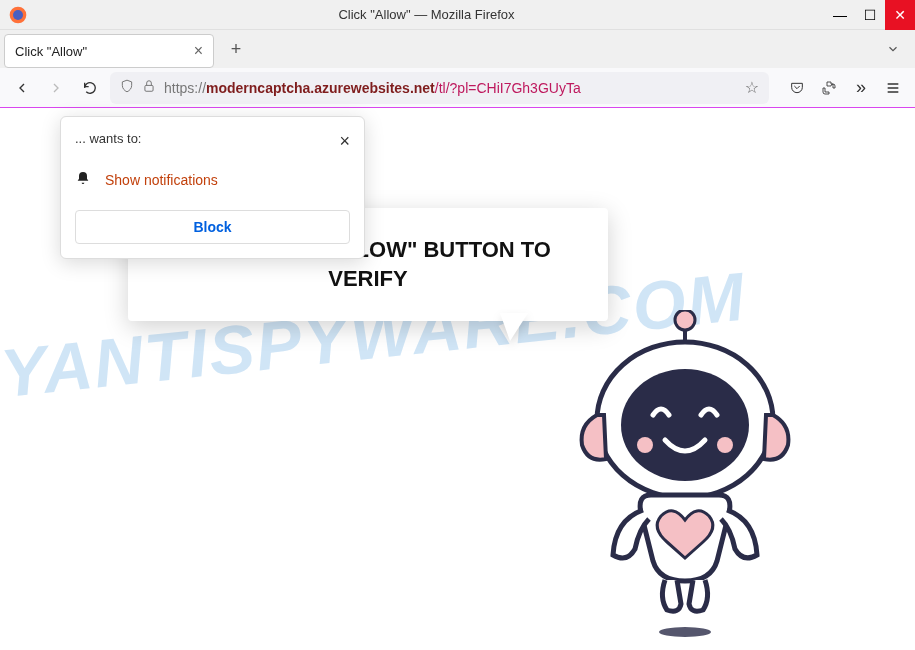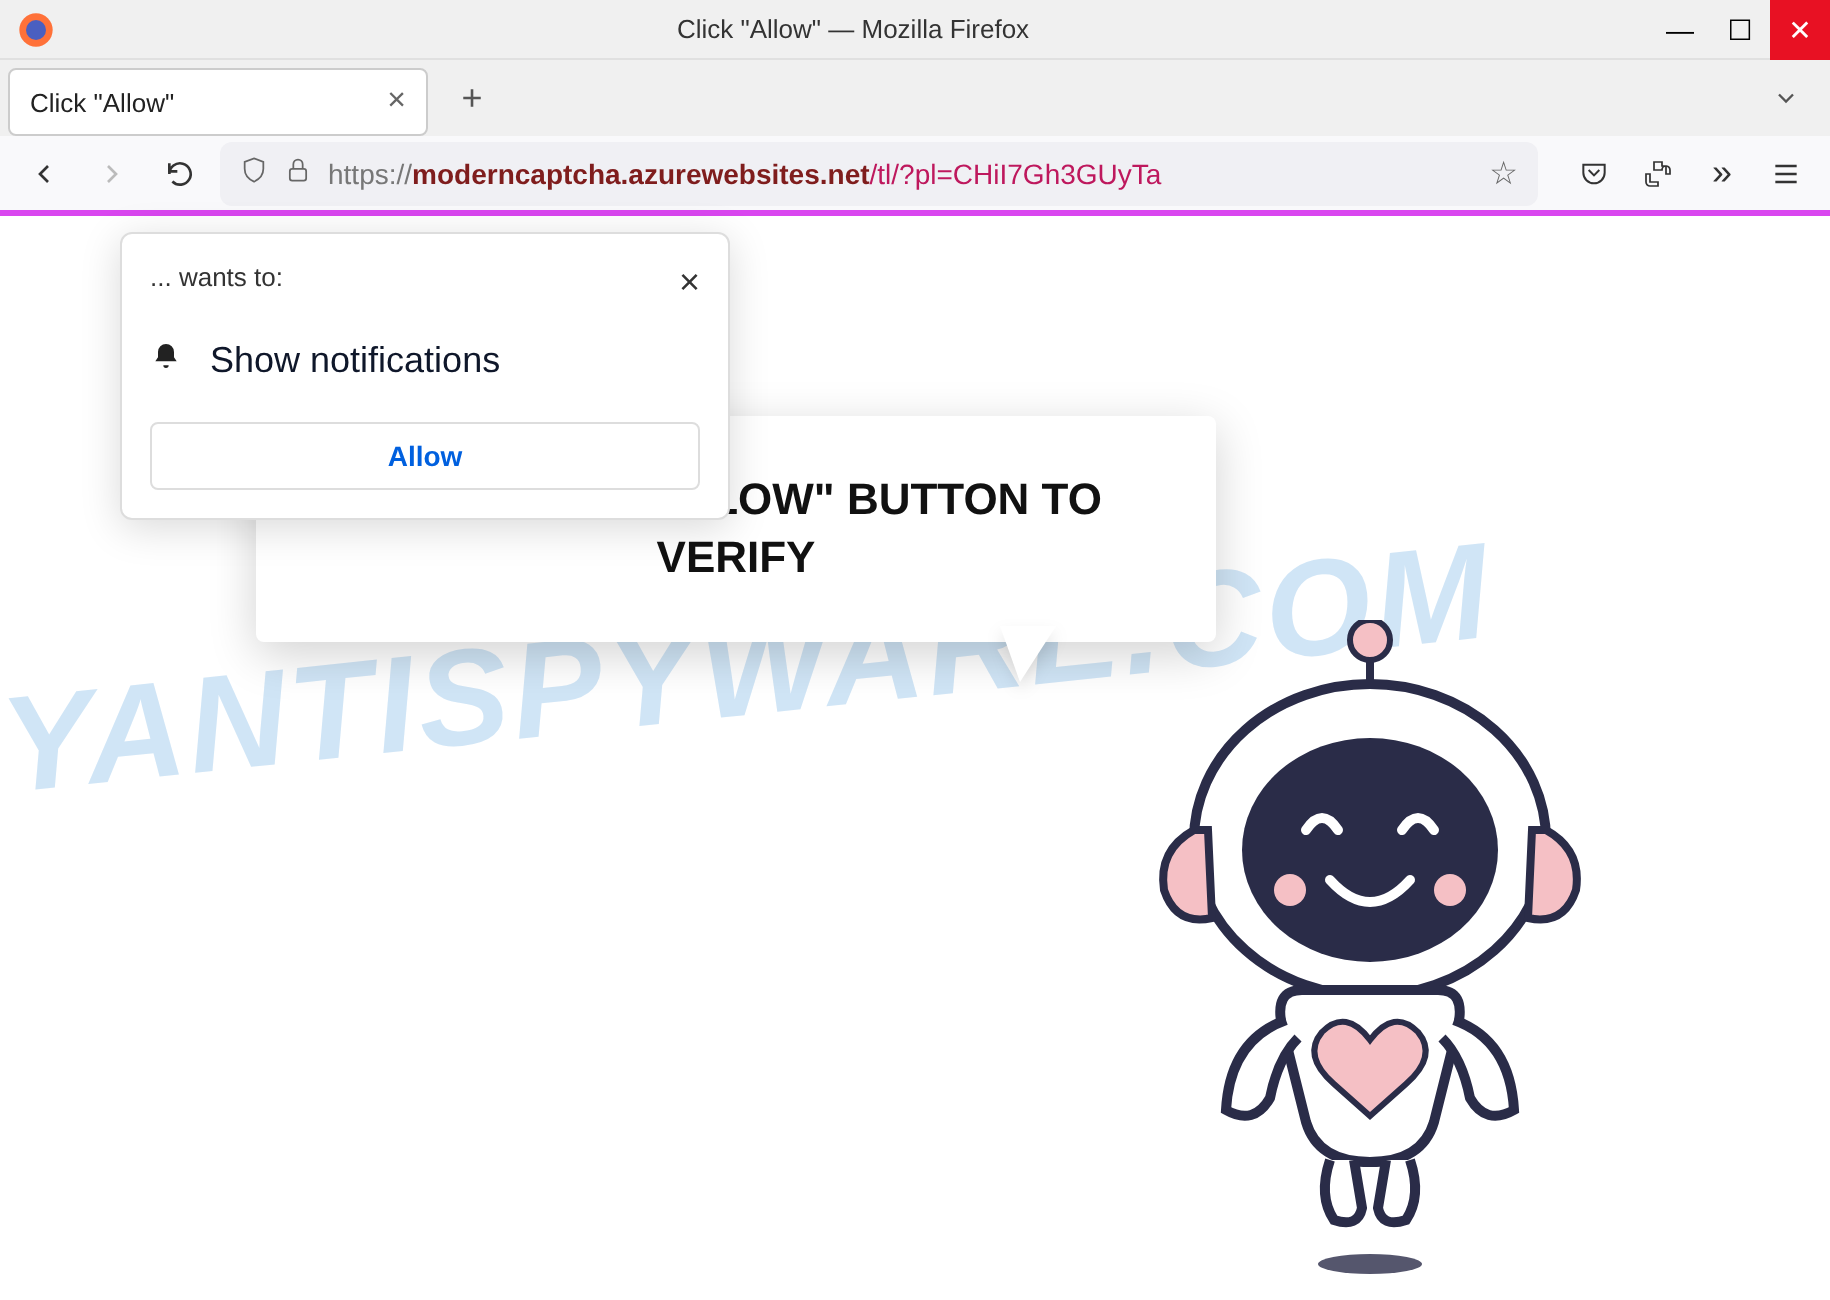--- a/index.html
+++ b/index.html
@@ -16,21 +16,21 @@
     
     .tabbar { height: 38px; background: #f0f0f0; display: flex; align-items: center; padding: 0 4px; }
     .tab { background: #fff; border: 1px solid #ccc; border-radius: 4px; height: 34px; min-width: 210px; display: flex; align-items: center; padding: 0 10px; margin-top: 4px; }
     .tab-title { flex: 1; font-size: 13px; color: #222; }
     .tab-close { font-size: 16px; color: #666; cursor: pointer; }
     .newtab-btn { width: 28px; height: 28px; display: flex; align-items: center; justify-content: center; font-size: 18px; color: #555; margin-left: 8px; }
     .tabbar-spacer { flex: 1; }
     .tabbar-caret { width: 28px; height: 28px; display: flex; align-items: center; justify-content: center; color: #555; margin-right: 4px; }
     
     
-    .toolbar { height: 40px; background: #f9f9fb; display: flex; align-items: center; padding: 0 8px; gap: 6px; border-bottom: 3px solid #d946ef; }
+    .toolbar { height: 40px; background: #f9f9fb; display: flex; align-items: center; padding: 0 8px; gap: 6px; border-bottom: 1px solid #d946ef; }
     .nav-btn { width: 28px; height: 28px; display: flex; align-items: center; justify-content: center; color: #333; border-radius: 4px; }
     .nav-btn.disabled { color: #bbb; }
     .urlbar { flex: 1; height: 32px; background: #f0f0f4; border-radius: 6px; display: flex; align-items: center; padding: 0 10px; gap: 8px; }
     .urlbar-icon { color: #666; font-size: 14px; }
     .url-text { flex: 1; font-size: 14px; display: flex; overflow: hidden; white-space: nowrap; }
     .url-protocol { color: #777; }
     .url-domain { color: #7f1d1d; font-weight: 600; }
     .url-path { color: #be185d; }
     .star-icon { color: #666; font-size: 16px; }
     .toolbar-right { display: flex; gap: 4px; margin-left: 8px; }
@@ -42,21 +42,21 @@
     
     .watermark { position: absolute; left: -60px; right: -30px; top: 180px; font-size: 68px; font-weight: 800; font-style: italic; color: rgba(120, 180, 230, 0.35); letter-spacing: 2px; transform: rotate(-6deg); pointer-events: none; z-index: 1; white-space: nowrap; }
     
     
     .perm-popup { position: absolute; left: 60px; top: 8px; width: 305px; background: #fff; border: 1px solid #ddd; border-radius: 6px; box-shadow: 0 4px 20px rgba(0,0,0,0.15); padding: 14px; z-index: 20; }
     .perm-header { display: flex; align-items: flex-start; justify-content: space-between; }
     .perm-wants { font-size: 13px; color: #333; }
     .perm-close { font-size: 18px; color: #333; cursor: pointer; }
     .perm-body { display: flex; align-items: center; gap: 14px; margin-top: 18px; margin-bottom: 20px; }
     .perm-bell { font-size: 16px; color: #222; }
-    .perm-text { font-size: 18px; color: #0f172a; }
+    .perm-text { font-size: 14px; color: #c2410c; }
     .perm-actions { display: flex; gap: 12px; }
     .perm-btn { flex: 1; height: 34px; border: 1px solid #ddd; border-radius: 4px; background: #fff; font-size: 14px; font-weight: 600; color: #0060df; display: flex; align-items: center; justify-content: center; cursor: pointer; }
     
     
     .speech { position: absolute; left: 128px; top: 100px; width: 480px; background: #fff; border-radius: 4px; box-shadow: 0 6px 24px rgba(0,0,0,0.18); padding: 28px 24px; z-index: 15; }
     .speech-text { font-size: 22px; font-weight: 800; color: #111; text-align: center; line-height: 1.3; }
     .speech-tail { position: absolute; right: 80px; bottom: -20px; width: 0; height: 0; border-left: 10px solid transparent; border-right: 18px solid transparent; border-top: 28px solid #fff; filter: drop-shadow(0 4px 4px rgba(0,0,0,0.1)); }
     
     
     .robot { position: absolute; right: 110px; bottom: 10px; width: 240px; height: 330px; z-index: 10; }
@@ -160,21 +160,21 @@
     <div class="perm-body">
       <span class="perm-bell">
         <svg width="16" height="16" viewBox="0 0 24 24">
             <path d="M12 3a6 6 0 0 0-6 6v4l-2 3h16l-2-3V9a6 6 0 0 0-6-6z M10 19a2 2 0 0 0 4 0" fill="#222"></path>
           </svg>
       </span>
       <span class="perm-text">Show notifications</span>
     </div>
     <div class="perm-actions">
       <div class="perm-btn">
-          <span>Allow</span>
+          <span>Block</span>
         </div>
     </div>
   </div>
 
   <div class="speech">
     <div class="speech-text">
       <span>PRESS THE "ALLOW" BUTTON TO VERIFY</span><br>
     </div>
     <div class="speech-tail"></div>
   </div>

